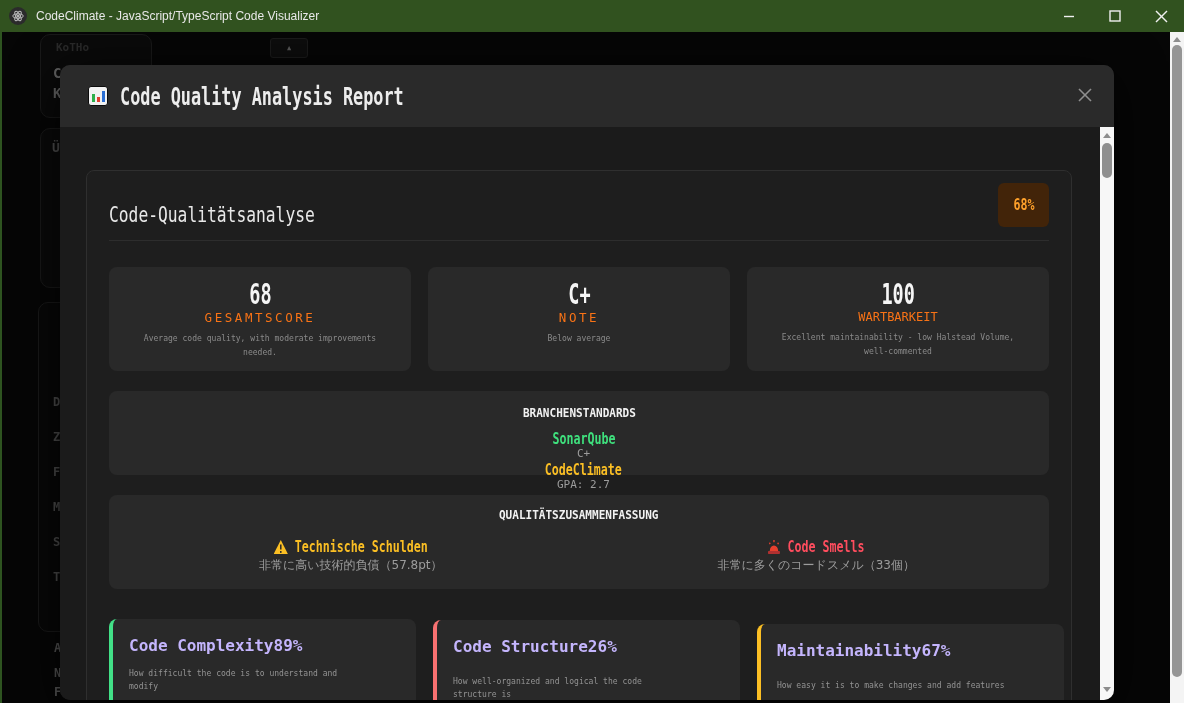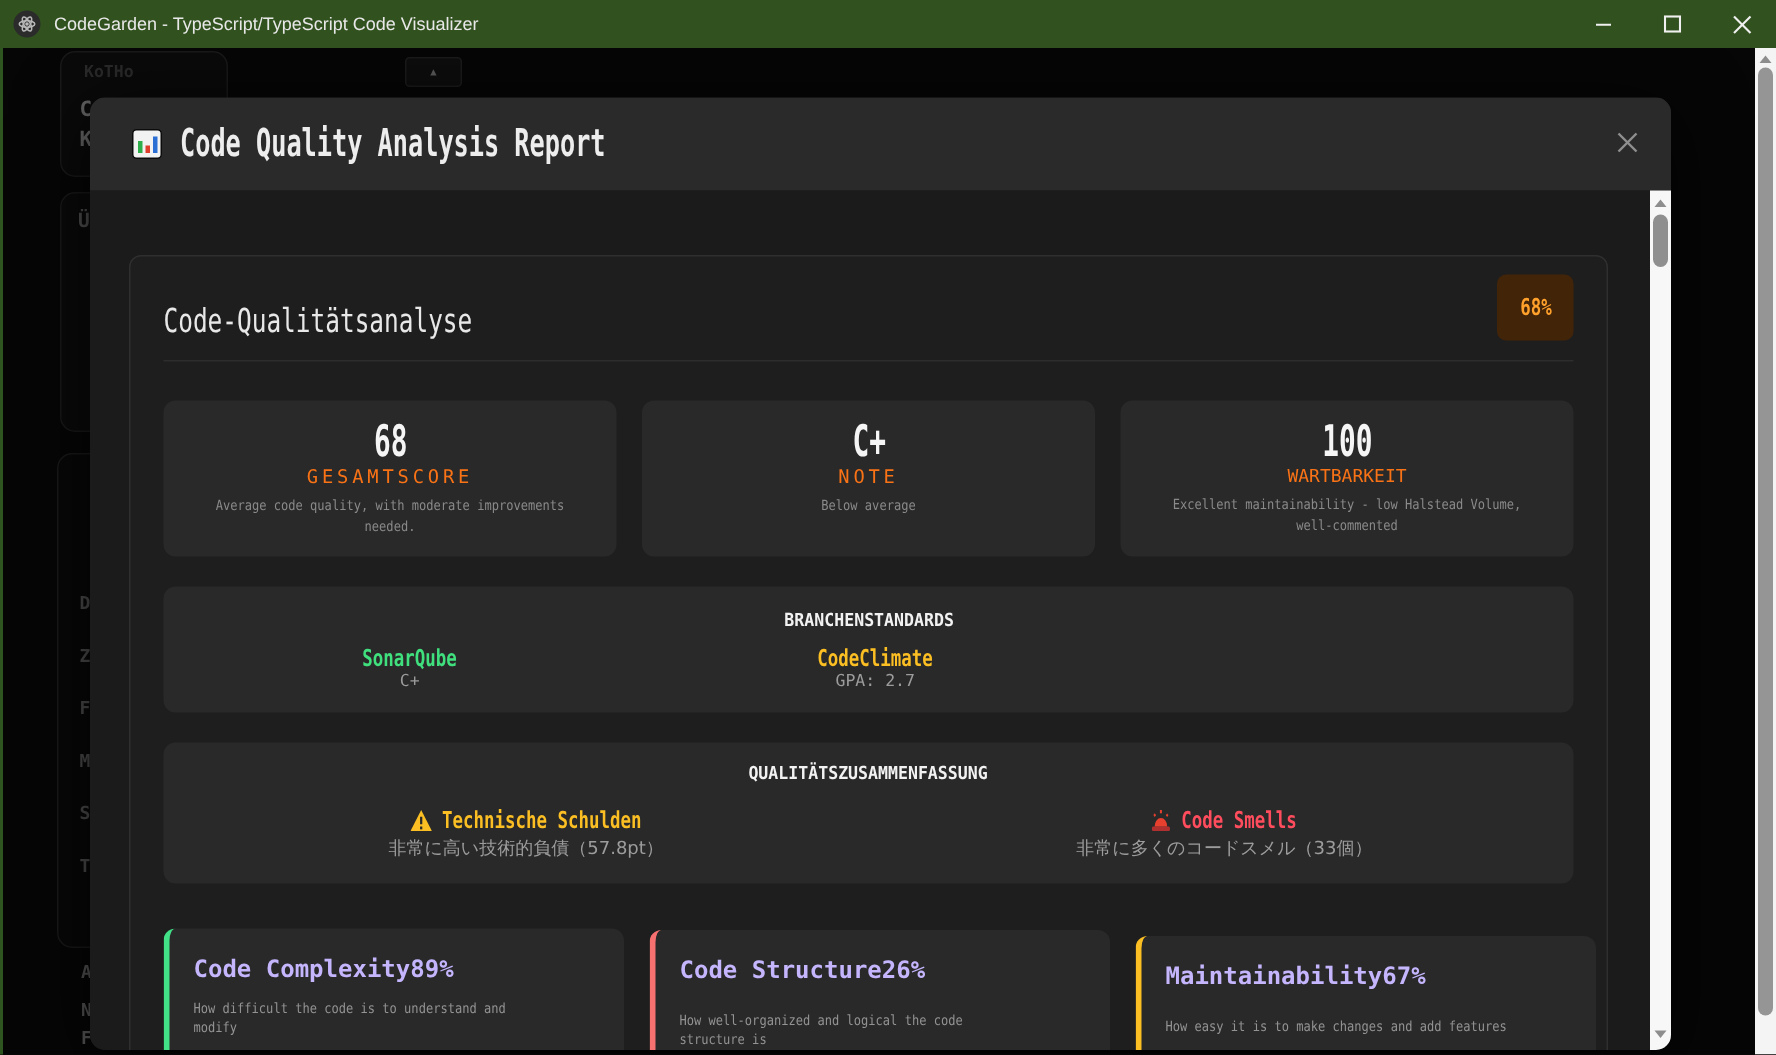--- a/index.html
+++ b/index.html
@@ -47,21 +47,21 @@
   .stat-value{font-weight:bold;font-size:29px;color:#f5f5f5;line-height:1.06;}
   .stat-value span{display:inline-block;transform:scaleX(.64);transform-origin:center;}
   .stat-label{font-size:12.5px;color:#f97316;margin-top:0;letter-spacing:2.55px;}
   .stat-label.tight{font-size:12px;letter-spacing:0;}
   .stat-desc{font-size:9.3px;color:#8a8a8a;margin-top:6px;line-height:1.5;width:272px;margin-left:auto;margin-right:auto;transform:scaleX(.865);transform-origin:center top;}
   .group-card{margin-top:20px;background:#292929;border-radius:8px;}
   .standards-card{height:84px;padding-top:11px;}
   .summary-card{height:94px;padding-top:9px;}
   .card-title{text-align:center;}
   .card-title span{font-weight:bold;font-size:12px;color:#f2f2f2;display:inline-block;transform:scaleX(.92);transform-origin:center;}
-  .standards-grid{display:grid;grid-template-columns:repeat(3,1fr);margin-top:8px;text-align:center;padding-left:9px;}
+  .standards-grid{display:grid;grid-template-columns:repeat(1,1fr);margin-top:8px;text-align:center;padding-left:9px;}
   .std-name{font-weight:bold;font-size:15.5px;transform:scaleX(.75);transform-origin:center;display:inline-block;white-space:nowrap;}
   .std-sub{font-size:11px;color:#9c9c9c;margin-top:-1px;}
   .summary-grid{display:grid;grid-template-columns:repeat(2,1fr);margin-top:15px;text-align:center;padding-left:9px;}
   .sum-name{font-weight:bold;font-size:15.5px;display:inline-flex;align-items:center;gap:9px;transform:scaleX(.75);transform-origin:center;white-space:nowrap;}
   .sum-name svg{flex:none;}
   .sum-sub{font-size:12px;font-family:"DejaVu Sans",sans-serif;color:#9c9c9c;margin-top:-1px;}
   .metrics-grid{display:grid;grid-template-columns:repeat(3,1fr);gap:17px;margin-top:30px;}
   .metric-card{background:#292929;border-radius:8px;border-left:4px solid #555;padding:17px 15px 0 16px;height:130px;}
   .metric-card:nth-child(2){transform:translateY(1px);}
   .metric-card:nth-child(3){transform:translateY(5px);}
@@ -74,21 +74,21 @@
 
 <div class="titlebar">
   <div class="app-icon">
     <svg width="12" height="12" viewBox="0 0 12 12">
       <ellipse cx="6" cy="6" rx="5.2" ry="2.1" fill="none" stroke="#b9b9b9" stroke-width="1"></ellipse>
       <ellipse cx="6" cy="6" rx="5.2" ry="2.1" fill="none" stroke="#b9b9b9" stroke-width="1" transform="rotate(60 6 6)"></ellipse>
       <ellipse cx="6" cy="6" rx="5.2" ry="2.1" fill="none" stroke="#b9b9b9" stroke-width="1" transform="rotate(120 6 6)"></ellipse>
       <circle cx="6" cy="6" r="1.2" fill="#b9b9b9"></circle>
     </svg>
   </div>
-  <span class="tb-title">CodeGarden - TypeScript/TypeScript Code Visualizer</span>
+  <span class="tb-title">CodeClimate - JavaScript/TypeScript Code Visualizer</span>
   <div class="tb-controls">
     <div class="tb-btn">
       <svg width="12" height="12">
           <line x1="1" y1="6.5" x2="11" y2="6.5" stroke="#f0f0f0" stroke-width="1.4"></line>
         </svg>
     </div>
     <div class="tb-btn">
       <svg width="12" height="12">
           <rect x="1" y="1" width="10" height="10" fill="none" stroke="#f0f0f0" stroke-width="1.4"></rect>
         </svg>

